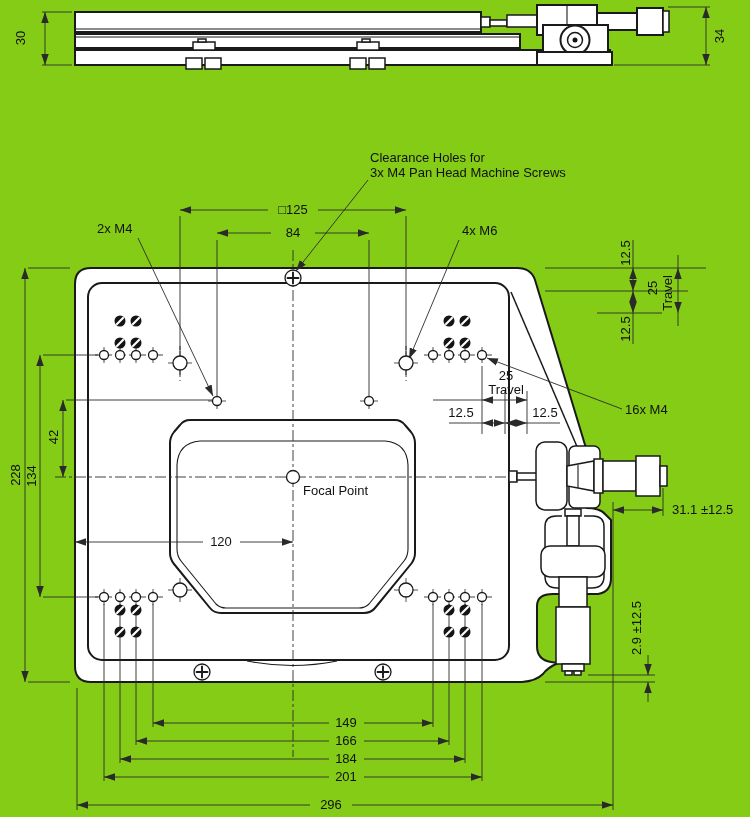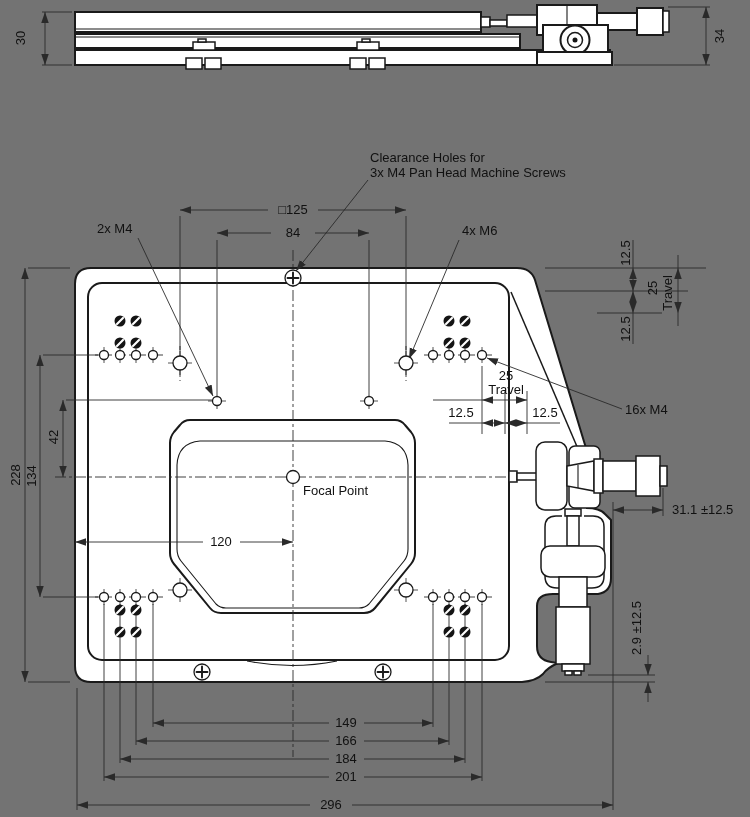--- a/index.html
+++ b/index.html
@@ -1,16 +1,16 @@
 <!DOCTYPE html>
 <html><head>
 <meta charset="utf-8">
 <style>
   html,body{margin:0;padding:0;background:#fff;}
-  #stage{position:relative;width:750px;height:817px;background:#737373;overflow:hidden;}
+  #stage{position:relative;width:750px;height:817px;background:#84cc16;overflow:hidden;}
   svg{display:block}
   .ol{fill:#fff;stroke:#1a1a1a;stroke-width:2}
   .o2{fill:#fff;stroke:#1a1a1a;stroke-width:1.5}
   .ln{fill:none;stroke:#1a1a1a;stroke-width:1.5}
   .tn{fill:none;stroke:#1a1a1a;stroke-width:1.1}
   .dm{fill:none;stroke:#2a2a2a;stroke-width:0.9}
   .cl{fill:none;stroke:#2a2a2a;stroke-width:0.9;stroke-dasharray:11 3 3 3}
   .tk{stroke:#2a2a2a;stroke-width:0.8}
   .hl{fill:#fff;stroke:#1a1a1a;stroke-width:1.3}
   .sc{fill:#141414;stroke:none}

